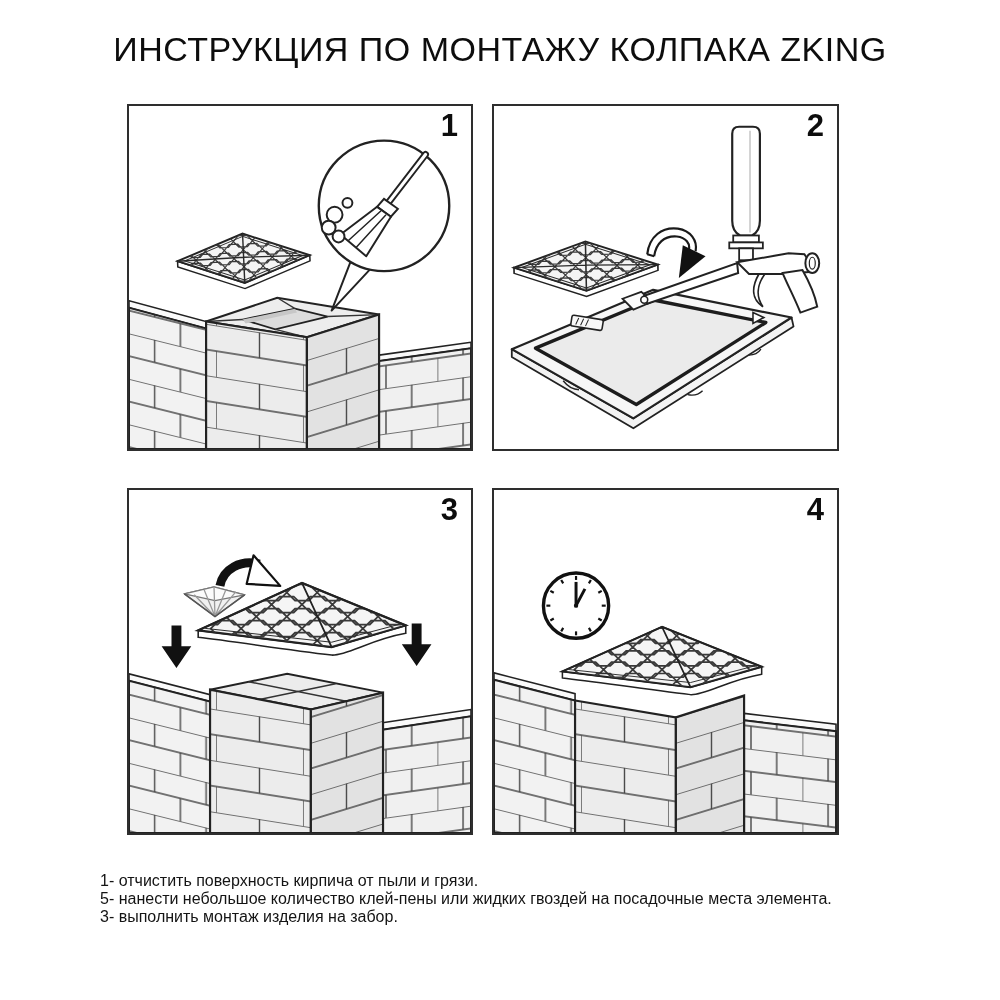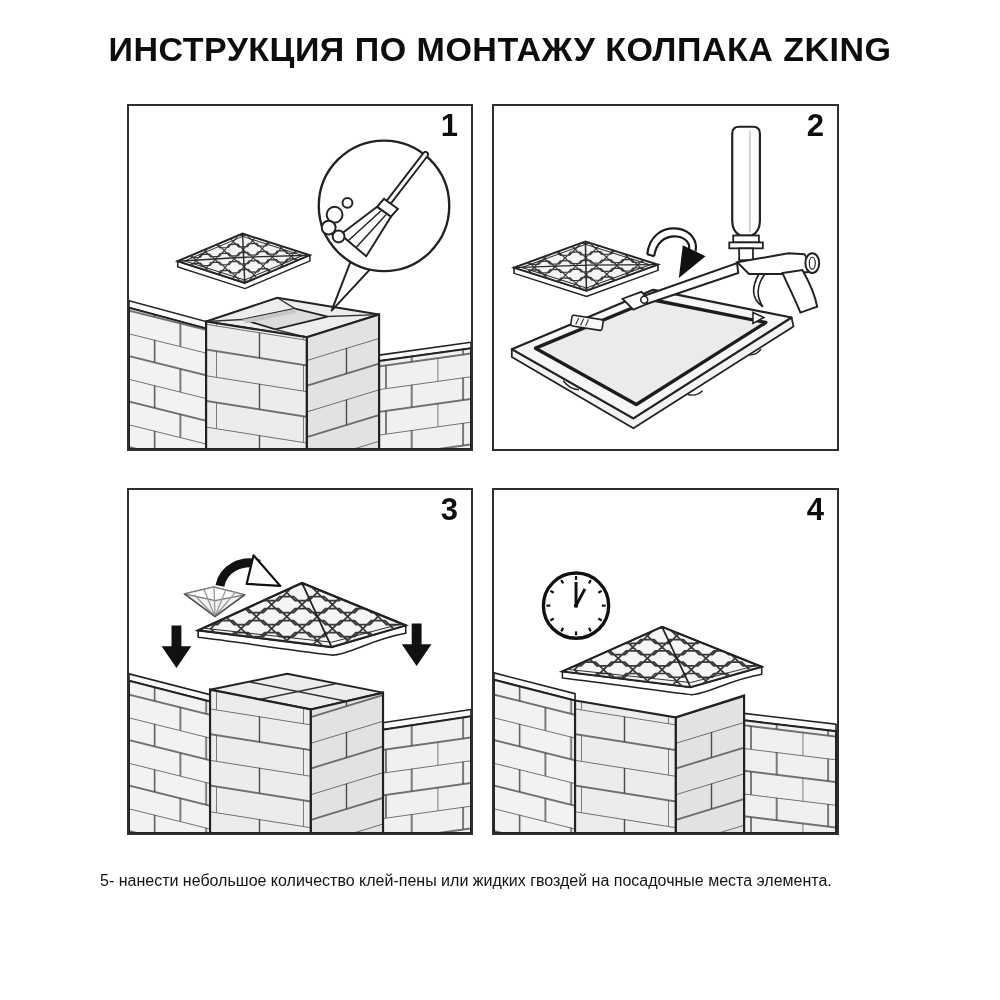--- a/index.html
+++ b/index.html
@@ -2,21 +2,21 @@
 <html><head>
 <meta charset="utf-8">
 <style>
   html,body{margin:0;padding:0;}
   body{
     width:1000px;height:1000px;position:relative;background:#ffffff;
     font-family:"Liberation Sans", sans-serif;color:#111;overflow:hidden;
   }
   .title{
     position:absolute;top:30px;left:0;width:1000px;text-align:center;
-    font-size:34px;font-weight:700;letter-spacing:0.5px;color:#0d0d0d;white-space:nowrap;
+    font-size:34px;font-weight:400;letter-spacing:0.5px;color:#0d0d0d;white-space:nowrap;
   }
   .panel{
     position:absolute;border:2px solid #2e2e2e;background:#fff;box-sizing:border-box;
   }
   .panel svg{display:block;width:100%;height:100%;}
   #p1{left:127px;top:104px;width:346px;height:347px;}
   #p2{left:492px;top:104px;width:347px;height:347px;}
   #p3{left:127px;top:488px;width:346px;height:347px;}
   #p4{left:492px;top:488px;width:347px;height:347px;}
   .stepnum{
@@ -270,14 +270,16 @@
       </g>
       <line x1="83" y1="117" x2="83" y2="93" stroke="#111" stroke-width="3"></line>
       <line x1="83" y1="117" x2="92" y2="100" stroke="#111" stroke-width="3"></line>
       <circle cx="83" cy="117" r="2.2" fill="#111"></circle>
     </g>
   </svg>
   <div class="stepnum">4</div>
 </figure>
 
 <div class="footer">
+  <div>1- отчистить поверхность кирпича от пыли и грязи.</div>
   <div>5- нанести небольшое количество клей-пены или жидких гвоздей на посадочные места элемента.</div>
+  <div>3- выполнить монтаж изделия на забор.</div>
 </div>
 
 </body></html>

